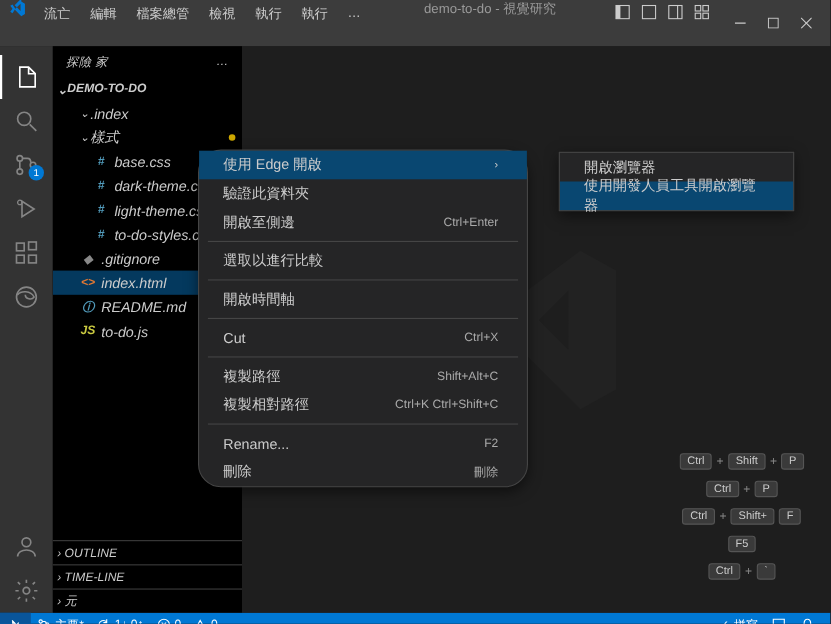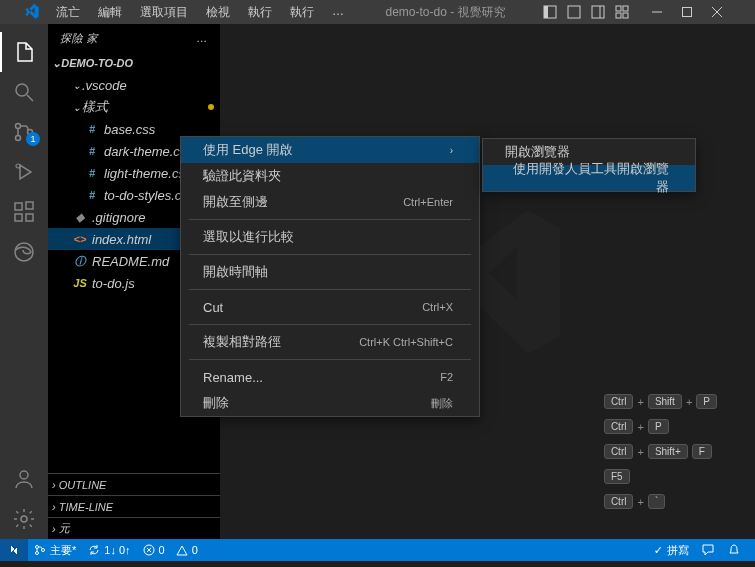--- a/index.html
+++ b/index.html
@@ -1,18 +1,18 @@
 <!DOCTYPE html>
 <html><head>
 <meta charset="utf-8">
 <style>
 * { margin: 0; padding: 0; box-sizing: border-box; font-family: "Segoe UI", "Microsoft JhengHei", sans-serif; }
 body { width: 755px; height: 567px; background: #1e1e1e; color: #cccccc; font-size: 13px; overflow: hidden; position: relative; }
 
-.titlebar { height: 24px; background: #3c3c3c; display: flex; align-items: center; padding: 0 24px; }
+.titlebar { height: 42px; background: #3c3c3c; display: flex; padding: 0 8px; }
 .titlebar .logo { width: 16px; height: 16px; margin-right: 8px; }
 .menubar { display: flex; gap: 2px; }
 .menubar .menu-item { padding: 4px 8px; cursor: pointer; font-size: 12px; }
 .titlebar .center { flex: 1; text-align: center; font-size: 12px; color: #999; }
 .titlebar .win-controls { display: flex; gap: 2px; align-items: center; }
 .titlebar .wc { width: 28px; height: 22px; display: flex; align-items: center; justify-content: center; cursor: pointer; }
 .titlebar .layout-icons { display: flex; gap: 2px; margin-right: 10px; }
 .titlebar .li { width: 22px; height: 22px; display: flex; align-items: center; justify-content: center; cursor: pointer; }
 
 .main { display: flex; height: calc(100% - 30px - 22px); }
@@ -32,53 +32,53 @@
 .tree-item.indent1 { padding-left: 24px; }
 .tree-item.indent2 { padding-left: 36px; }
 .tree-item .chev { width: 10px; display: inline-block; text-align: center; font-size: 10px; }
 .tree-item .fi { width: 16px; margin-right: 4px; text-align: center; font-size: 11px; }
 .tree-item.selected { background: #04395e; }
 .tree-item .modified { width: 6px; height: 6px; background: #cca700; border-radius: 50%; margin-left: auto; margin-right: 6px; }
 .outline-section { height: 22px; display: flex; align-items: center; padding: 0 4px; font-size: 11px; border-top: 1px solid #3c3c3c; cursor: pointer; }
 
 .editor { flex: 1; background: #1e1e1e; position: relative; display: flex; align-items: center; justify-content: center; }
 .watermark { position: absolute; opacity: 0.35; }
-.shortcuts { position: absolute; right: 38px; bottom: 30px; display: flex; flex-direction: column; gap: 10px; align-items: flex-start; }
+.shortcuts { position: absolute; right: 24px; bottom: 30px; display: flex; flex-direction: column; gap: 10px; align-items: center; }
 .shortcuts .row { display: flex; gap: 4px; align-items: center; color: #888; font-size: 11px; }
 .key { background: #3a3a3a; border: 1px solid #555; border-radius: 3px; padding: 1px 6px; font-size: 10px; color: #ccc; }
 
 .statusbar { height: 22px; background: #0078d4; display: flex; align-items: center; color: #fff; font-size: 11px; padding: 0 8px; }
 .statusbar .sb-item { padding: 0 6px; display: flex; align-items: center; gap: 4px; cursor: pointer; }
 .statusbar .sb-right { margin-left: auto; display: flex; }
 
 .context-menu { position: absolute; background: #252526; border: 1px solid #454545; box-shadow: 0 4px 12px rgba(0,0,0,0.5); z-index: 100; }
-.cm1 { left: 180px; top: 136px; width: 300px; }
+.cm1 { left: 180px; top: 136px; width: 300px; border-radius: 21px; }
 .cm-item { height: 26px; display: flex; align-items: center; padding: 0 26px 0 22px; cursor: pointer; position: relative; }
 .cm-item:hover, .cm-item.hl { background: #094771; }
 .cm-item .kb { margin-left: auto; font-size: 11px; color: #aaa; }
 .cm-item .arrow { margin-left: auto; font-size: 10px; }
 .cm-sep { height: 1px; background: #454545; margin: 4px 8px; }
-.cm2 { left: 482px; top: 138px; width: 214px; text-align: right; }
+.cm2 { left: 508px; top: 138px; width: 214px; }
 
 svg { display: block; }
 </style>
 </head>
 <body>
 
 <div class="titlebar">
   <span class="logo">
     <svg width="16" height="16" viewBox="0 0 24 24">
         <path fill="#0078d4" d="M17 2l5 3v14l-5 3-9-9 3-3 5 5V5l-5 5-3-3 9-9z"></path>
         <path fill="#0078d4" d="M2 8l3-2 4 6-4 6-3-2 3-4-3-4z"></path>
       </svg>
   </span>
   <div class="menubar">
     <span class="menu-item">流亡</span>
     <span class="menu-item">編輯</span>
-    <span class="menu-item">選取項目</span>
+    <span class="menu-item">檔案總管</span>
     <span class="menu-item">檢視</span>
     <span class="menu-item">執行</span>
     <span class="menu-item">執行</span>
     <span class="menu-item">…</span>
   </div>
   <div class="center">demo-to-do - 視覺研究</div>
   <div class="layout-icons">
     <span class="li">
         <svg width="14" height="14" viewBox="0 0 14 14">
           <rect x="1" y="1" width="12" height="12" fill="none" stroke="#ccc"></rect>
@@ -188,21 +188,21 @@
           <span>…</span>
         </span>
     </div>
     <div class="folder-header">
       <span class="chev">⌄</span>
       <span>DEMO-TO-DO</span>
     </div>
     <div class="tree" id="tree">
         <div class="tree-item indent1">
           <span class="chev">⌄</span> 
-          <span>.vscode</span>
+          <span>.index</span>
         </div>
         <div class="tree-item indent1">
           <span class="chev">⌄</span> 
           <span>樣式</span>
           <span class="modified"></span>
         </div>
         <div class="tree-item indent2">
           <span class="fi" style="color:#519aba;font-weight:bold">#</span>
           <span>base.css</span>
         </div>
@@ -342,20 +342,24 @@
     <div class="cm-item">
       <span>開啟時間軸</span>
     </div>
     <div class="cm-sep"></div>
     <div class="cm-item">
       <span>Cut</span>
       <span class="kb">Ctrl+X</span>
     </div>
     <div class="cm-sep"></div>
     <div class="cm-item">
+      <span>複製路徑</span>
+      <span class="kb">Shift+Alt+C</span>
+    </div>
+    <div class="cm-item">
       <span>複製相對路徑</span>
       <span class="kb">Ctrl+K Ctrl+Shift+C</span>
     </div>
     <div class="cm-sep"></div>
     <div class="cm-item">
       <span>Rename...</span>
       <span class="kb">F2</span>
     </div>
     <div class="cm-item">
       <span>刪除</span>

